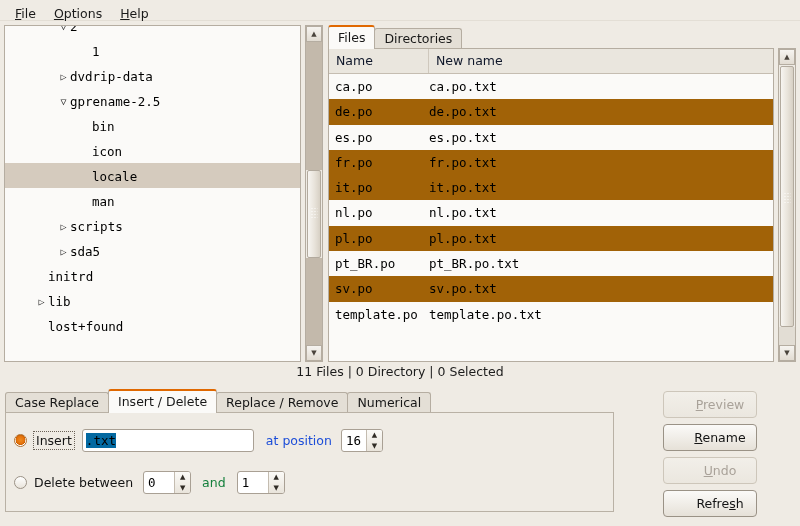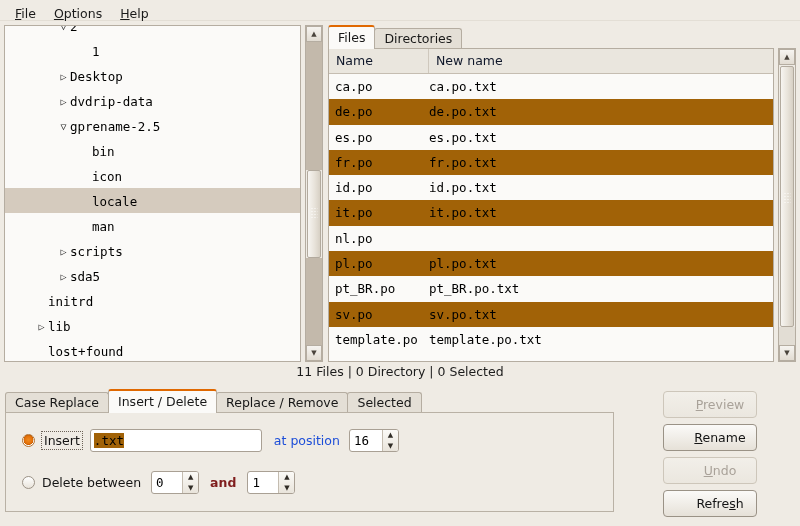--- a/index.html
+++ b/index.html
@@ -232,21 +232,21 @@
     left: 5px; top: 28px;
     width: 609px; height: 100px;
     border: 1px solid #b9b1a5;
     background: #efebe4;
     box-sizing: border-box;
   }
   .form-row {
     position: absolute;
     display: flex;
     align-items: center;
-    left: 16px;
+    left: 8px;
   }
   #row-insert { top: 16px; }
   #row-delete { top: 58px; }
 
   .radio {
     width: 13px; height: 13px;
     border-radius: 50%;
     border: 1px solid #9b9286;
     background: linear-gradient(to bottom,#ffffff,#e9e4db);
     box-sizing: border-box;
@@ -275,21 +275,21 @@
     border-radius: 3px;
     box-sizing: border-box;
     font-family: "DejaVu Sans Mono", "Liberation Mono", monospace;
     font-size: 12.5px;
     line-height: 21px;
     padding: 0 3px;
     color: #000;
   }
   #insert-text { width: 172px; }
   .sel-text {
-    background: #a16207;
+    background: #0369a1;
     text-align: center;
   }
   .atpos-label {
     font-size: 12.5px;
     margin: 0 9px 0 12px;
     color: #1d4ed8;
   }
   .spin {
     display: flex;
     height: 23px;
@@ -311,23 +311,23 @@
     width: 15px;
     border-left: 1px solid #c4bcb0;
     display: flex; flex-direction: column;
     background: linear-gradient(to bottom,#fbfaf7,#e9e4db);
   }
   .spin .btns span {
     flex: 1;
     display: flex; align-items: center; justify-content: center;
     font-size: 7px; color: #302c26;
   }
-  #spin-pos .val { width: 32px; }
+  #spin-pos .val { width: 24px; }
   #spin-from .val, #spin-to .val { width: 30px; }
-  .and-label { font-size: 12.5px; margin: 0 11px; color: #7f1d1d; font-weight: bold; }
+  .and-label { font-size: 12.5px; margin: 0 11px; color: #15803d; }
 
   
   #btn-col {
     position: absolute;
     left: 663px; top: 7px;
     width: 96px;
   }
   .btn {
     display: block;
     width: 94px; height: 27px;
@@ -359,21 +359,20 @@
   <div class="menu-item"><u>H</u><span>elp</span></div>
 </div>
 
 <div id="panes">
 
   <div id="tree-pane">
     <div id="tree-frame">
       <div id="tree-rows" style="margin-top: -13px;">
           <div class="tree-row"><span style="display: inline-block; width: 52px;"></span><span class="tw-arrow">▽</span><span class="tw-label">2</span></div>
           <div class="tree-row"><span style="display: inline-block; width: 74px;"></span><span class="tw-arrow"></span><span class="tw-label">1</span></div>
-          <div class="tree-row"><span style="display: inline-block; width: 52px;"></span><span class="tw-arrow">▷</span><span class="tw-label">Desktop</span></div>
           <div class="tree-row"><span style="display: inline-block; width: 52px;"></span><span class="tw-arrow">▷</span><span class="tw-label">dvdrip-data</span></div>
           <div class="tree-row"><span style="display: inline-block; width: 52px;"></span><span class="tw-arrow">▽</span><span class="tw-label">gprename-2.5</span></div>
           <div class="tree-row"><span style="display: inline-block; width: 74px;"></span><span class="tw-arrow"></span><span class="tw-label">bin</span></div>
           <div class="tree-row"><span style="display: inline-block; width: 74px;"></span><span class="tw-arrow"></span><span class="tw-label">icon</span></div>
           <div class="tree-row selected"><span style="display: inline-block; width: 74px;"></span><span class="tw-arrow"></span><span class="tw-label">locale</span></div>
           <div class="tree-row"><span style="display: inline-block; width: 74px;"></span><span class="tw-arrow"></span><span class="tw-label">man</span></div>
           <div class="tree-row"><span style="display: inline-block; width: 52px;"></span><span class="tw-arrow">▷</span><span class="tw-label">scripts</span></div>
           <div class="tree-row"><span style="display: inline-block; width: 52px;"></span><span class="tw-arrow">▷</span><span class="tw-label">sda5</span></div>
           <div class="tree-row"><span style="display: inline-block; width: 30px;"></span><span class="tw-arrow"></span><span class="tw-label">initrd</span></div>
           <div class="tree-row"><span style="display: inline-block; width: 30px;"></span><span class="tw-arrow">▷</span><span class="tw-label">lib</span></div>
@@ -411,30 +410,27 @@
             <div class="cell-new">de.po.txt</div>
           </div>
           <div class="file-row odd">
             <div class="cell-name">es.po</div>
             <div class="cell-new">es.po.txt</div>
           </div>
           <div class="file-row even">
             <div class="cell-name">fr.po</div>
             <div class="cell-new">fr.po.txt</div>
           </div>
-          <div class="file-row odd">
-            <div class="cell-name">id.po</div>
-            <div class="cell-new">id.po.txt</div>
-          </div>
           <div class="file-row even">
             <div class="cell-name">it.po</div>
             <div class="cell-new">it.po.txt</div>
           </div>
           <div class="file-row odd">
             <div class="cell-name">nl.po</div>
+            <div class="cell-new">nl.po.txt</div>
           </div>
           <div class="file-row even">
             <div class="cell-name">pl.po</div>
             <div class="cell-new">pl.po.txt</div>
           </div>
           <div class="file-row odd">
             <div class="cell-name">pt_BR.po</div>
             <div class="cell-new">pt_BR.po.txt</div>
           </div>
           <div class="file-row even">
@@ -458,21 +454,21 @@
   </div>
 </div>
 
 <div id="statusbar">11 Files | 0 Directory | 0 Selected</div>
 
 <div id="bottom">
   <div id="tabs-bottom">
       <div class="tab">Case Replace</div>
       <div class="tab active">Insert / Delete</div>
       <div class="tab">Replace / Remove</div>
-      <div class="tab">Selected</div>
+      <div class="tab">Numerical</div>
     </div>
 
   <div id="form-frame">
 
     <div class="form-row" id="row-insert">
       <div class="radio on"></div>
       <div class="radio-label focus">Insert</div>
       <div class="textfield" id="insert-text"><span class="sel-text">.txt</span></div>
       <div class="atpos-label">at position</div>
       <div class="spin" id="spin-pos">

